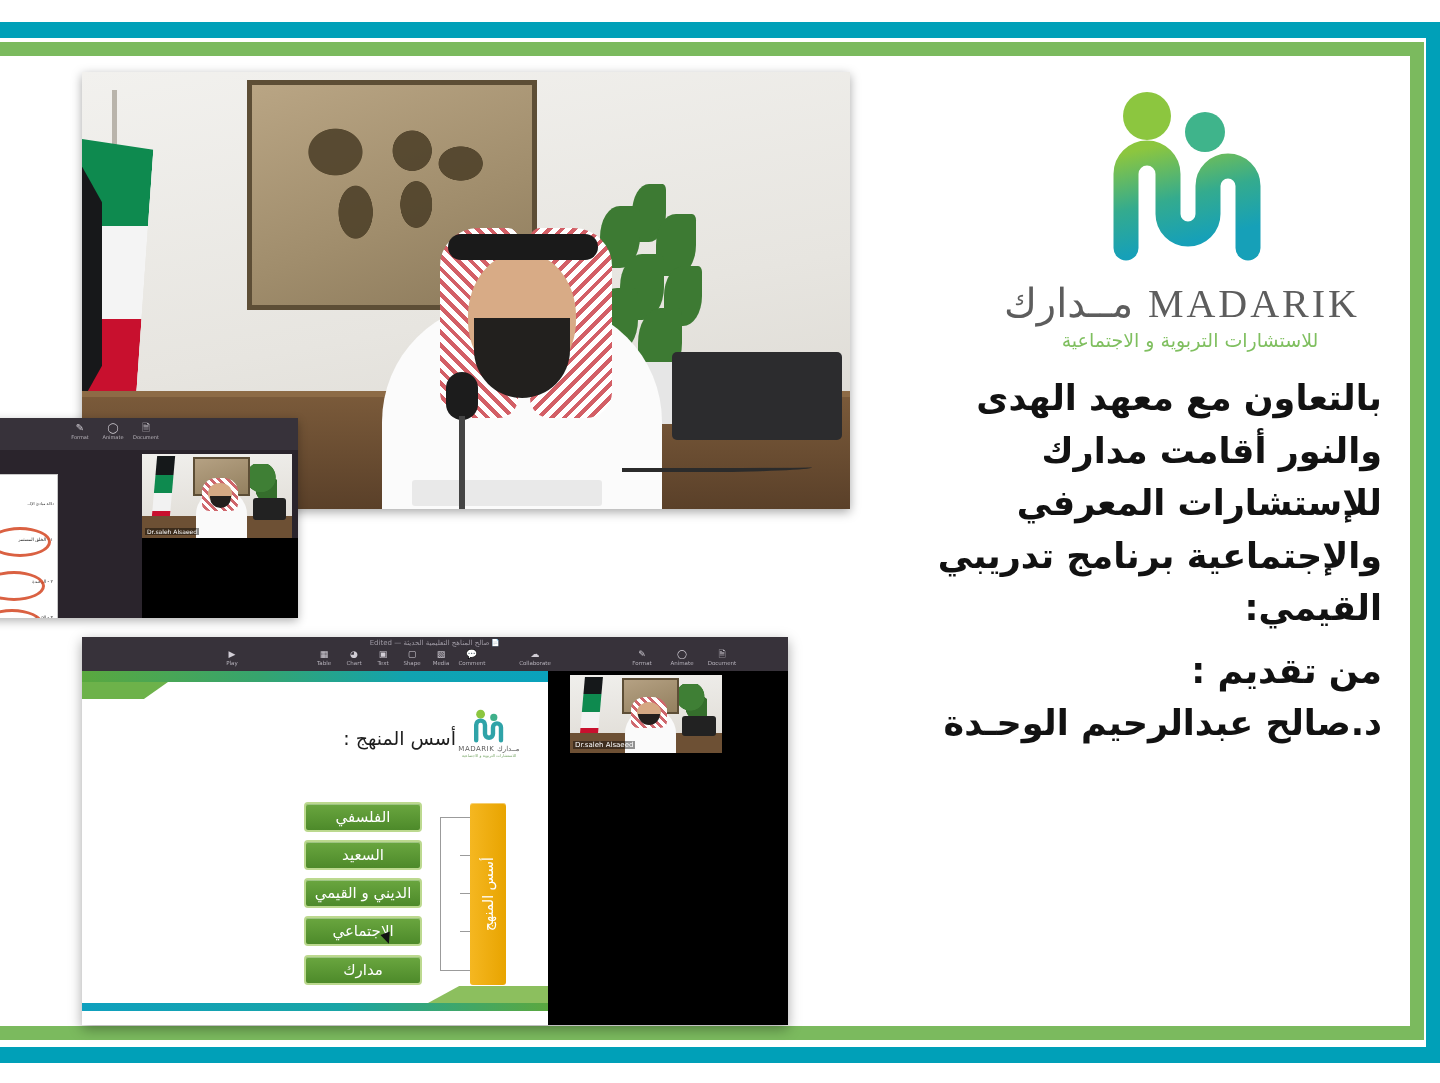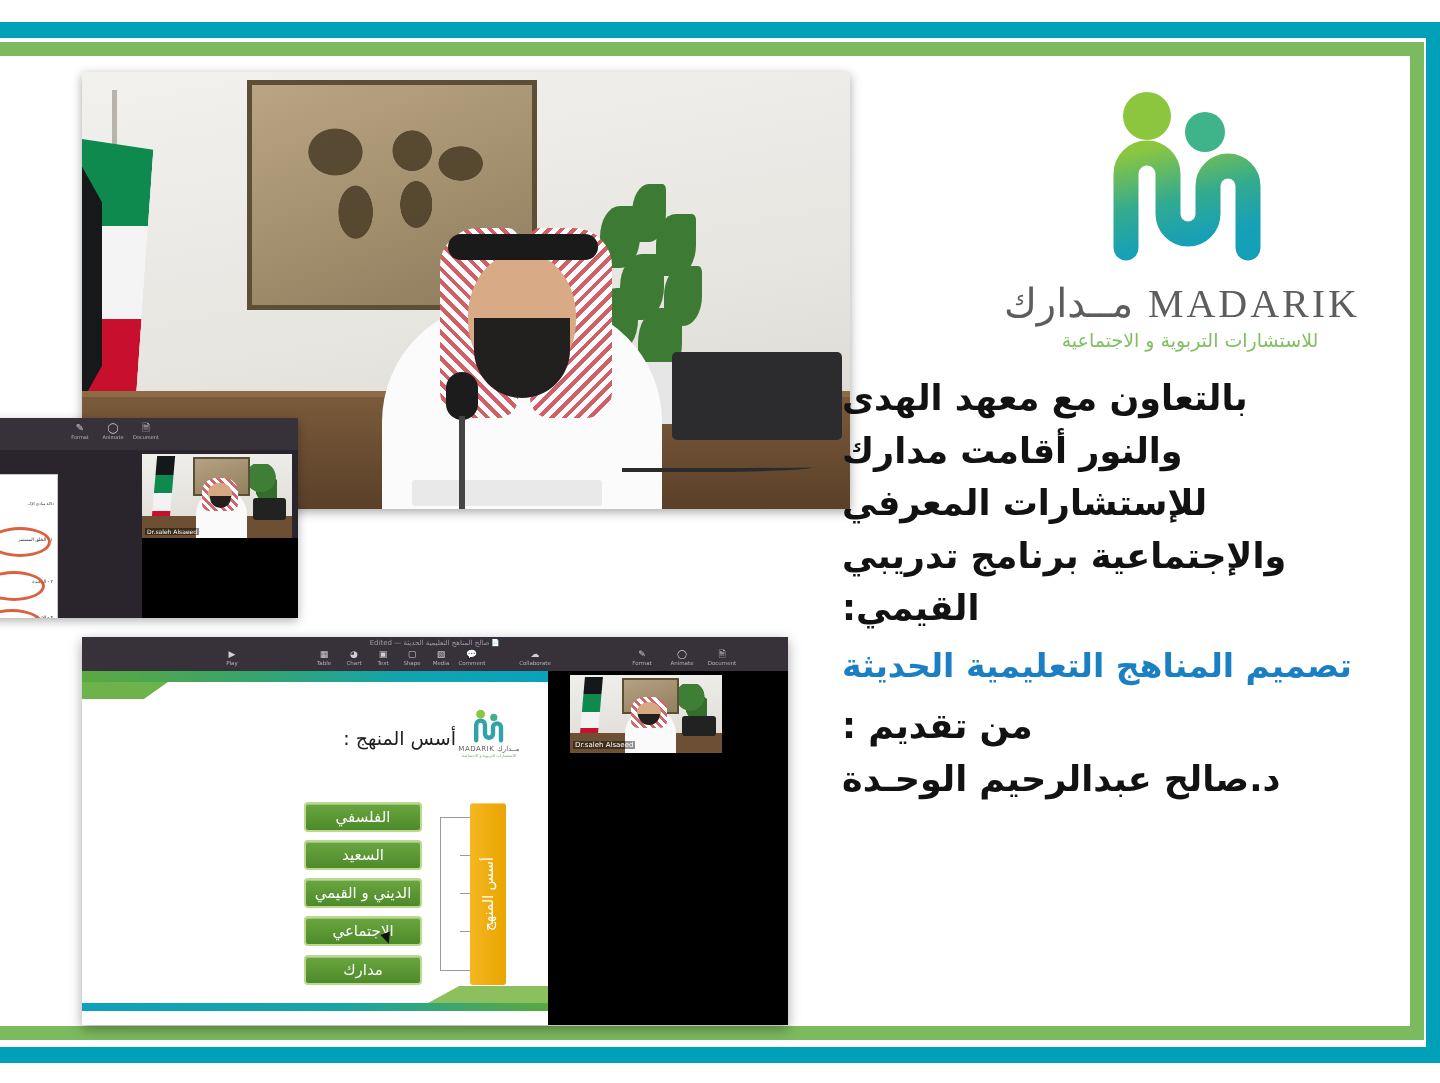--- a/index.html
+++ b/index.html
@@ -149,21 +149,21 @@
 
   
   .brand { position:absolute; left:1020px; top:86px; width:340px; text-align:center; }
   .brand-mark{ position:relative; width:180px; height:188px; margin:0 auto; }
   .brand-mark svg{ width:180px; height:188px; display:block; }
   .brand-name{ margin-top:6px; font-size:40px; letter-spacing:2px; color:#5d5d5d; direction:rtl;
                font-family:"DejaVu Serif","Liberation Serif",serif; white-space:nowrap; }
   .brand-name .en{ font-family:"Liberation Serif",serif; letter-spacing:3px; }
   .brand-sub { margin-top:2px; font-size:19px; color:#7fbf5f; direction:rtl; white-space:nowrap; }
 
-  .copy { position:absolute; left:842px; top:372px; width:540px; text-align:left; direction:rtl; }
+  .copy { position:absolute; left:842px; top:372px; width:540px; text-align:right; direction:rtl; }
   .copy p { font-size:35px; line-height:1.50; font-weight:bold; color:#121212; }
   .copy p.title-blue { color:#1b7fc4; font-size:33px; margin-top:6px; margin-bottom:4px;
                        font-family:"DejaVu Sans","Liberation Sans",sans-serif; }
   .copy p.sp-top { margin-top:10px; }
 </style>
 </head>
 <body>
 
 <div class="frame-teal-top"></div>
 <div class="frame-green-top"></div>
@@ -396,16 +396,15 @@
   </div>
   <div class="brand-sub">للاستشارات التربوية و الاجتماعية</div>
 </div>
 
 <div class="copy">
   <p>بالتعاون مع معهد الهدى</p>
   <p>والنور أقامت مدارك</p>
   <p>للإستشارات المعرفي</p>
   <p>والإجتماعية برنامج تدريبي</p>
   <p>القيمي:</p>
-  <p class="title-blue">تصميم المناهج التعليمية الحديثة</p>
   <p class="sp-top">من تقديم :</p>
   <p>د.صالح عبدالرحيم الوحـدة</p>
 </div>
 
 </body></html>

